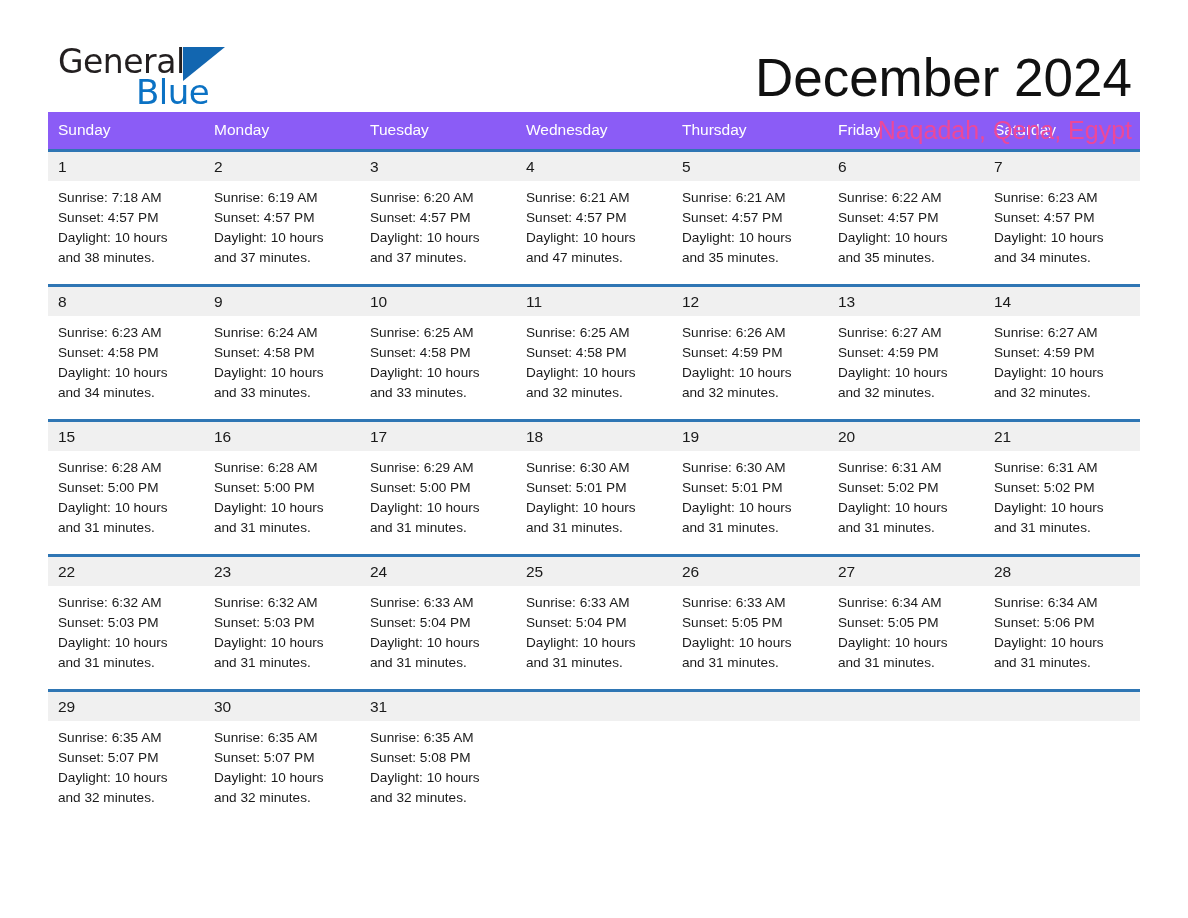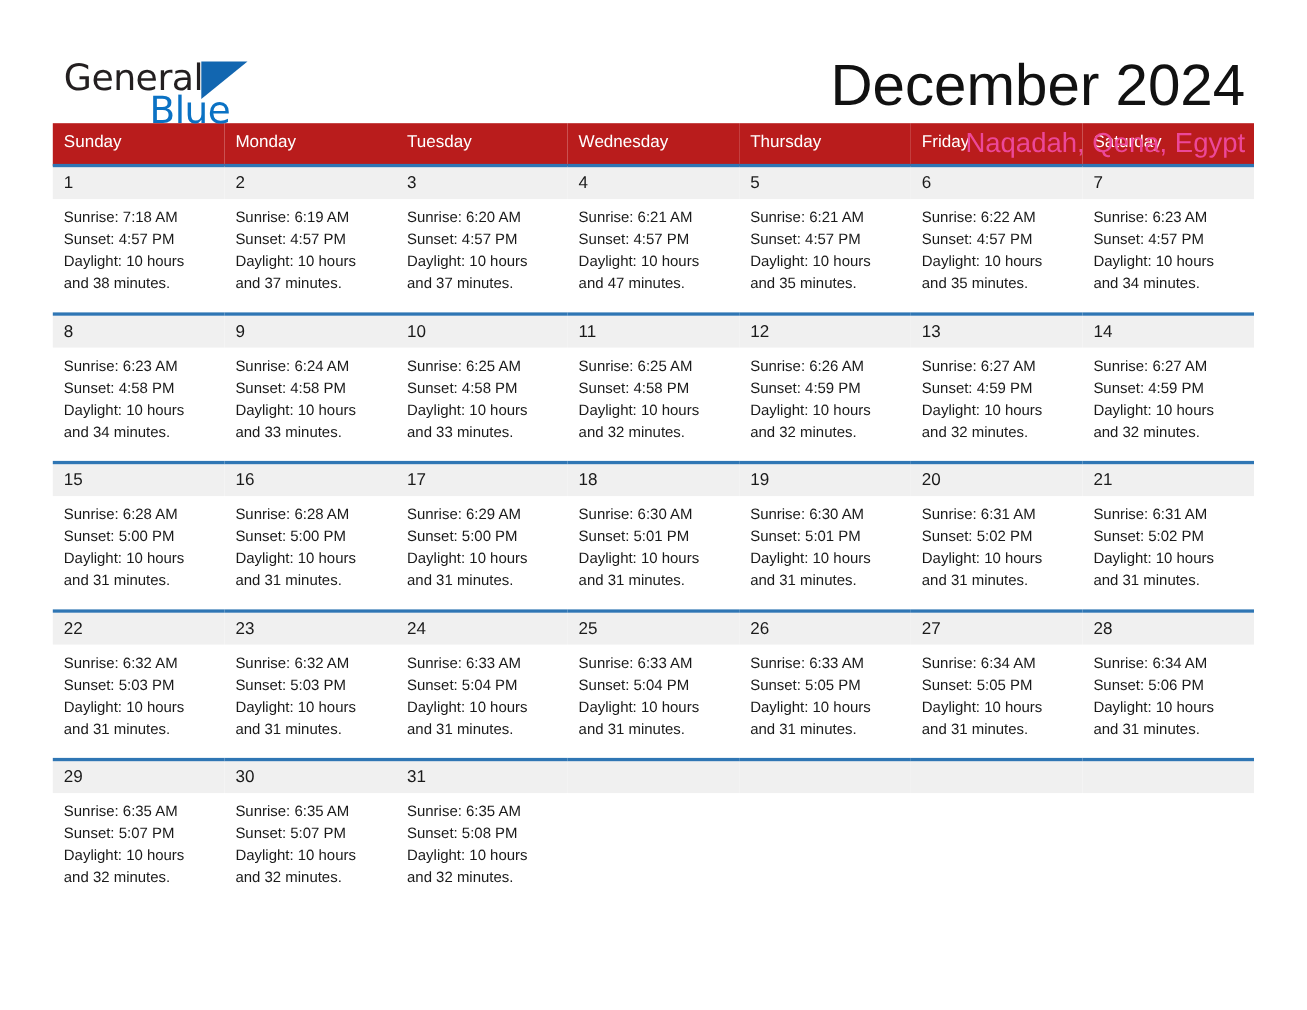--- a/index.html
+++ b/index.html
@@ -26,21 +26,21 @@
 
   
   .masthead {
     position: relative;
     height: 112px;
   }
 
   .brand {
     position: absolute;
     left: 10px;
-    top: 54px;
+    top: 45px;
     width: 300px;
     height: 78px;
     line-height: 1;
   }
   .brand-general {
     font-family: "DejaVu Sans", sans-serif;
     font-size: 33px;
     letter-spacing: -0.5px;
     color: #231f20;
     display: inline-block;
@@ -88,21 +88,21 @@
   }
 
   
   .calendar {
     width: 1092px;
     border-collapse: collapse;
     table-layout: fixed;
   }
 
   .calendar thead th {
-    background: #b91c1c;
+    background: #8b5cf6;
     color: #ffffff;
     font-size: 15.5px;
     font-weight: normal;
     text-align: left;
     padding: 8px 0 9px 10px;
     height: 20px;
     border: none;
   }
 
   .calendar tbody td {

